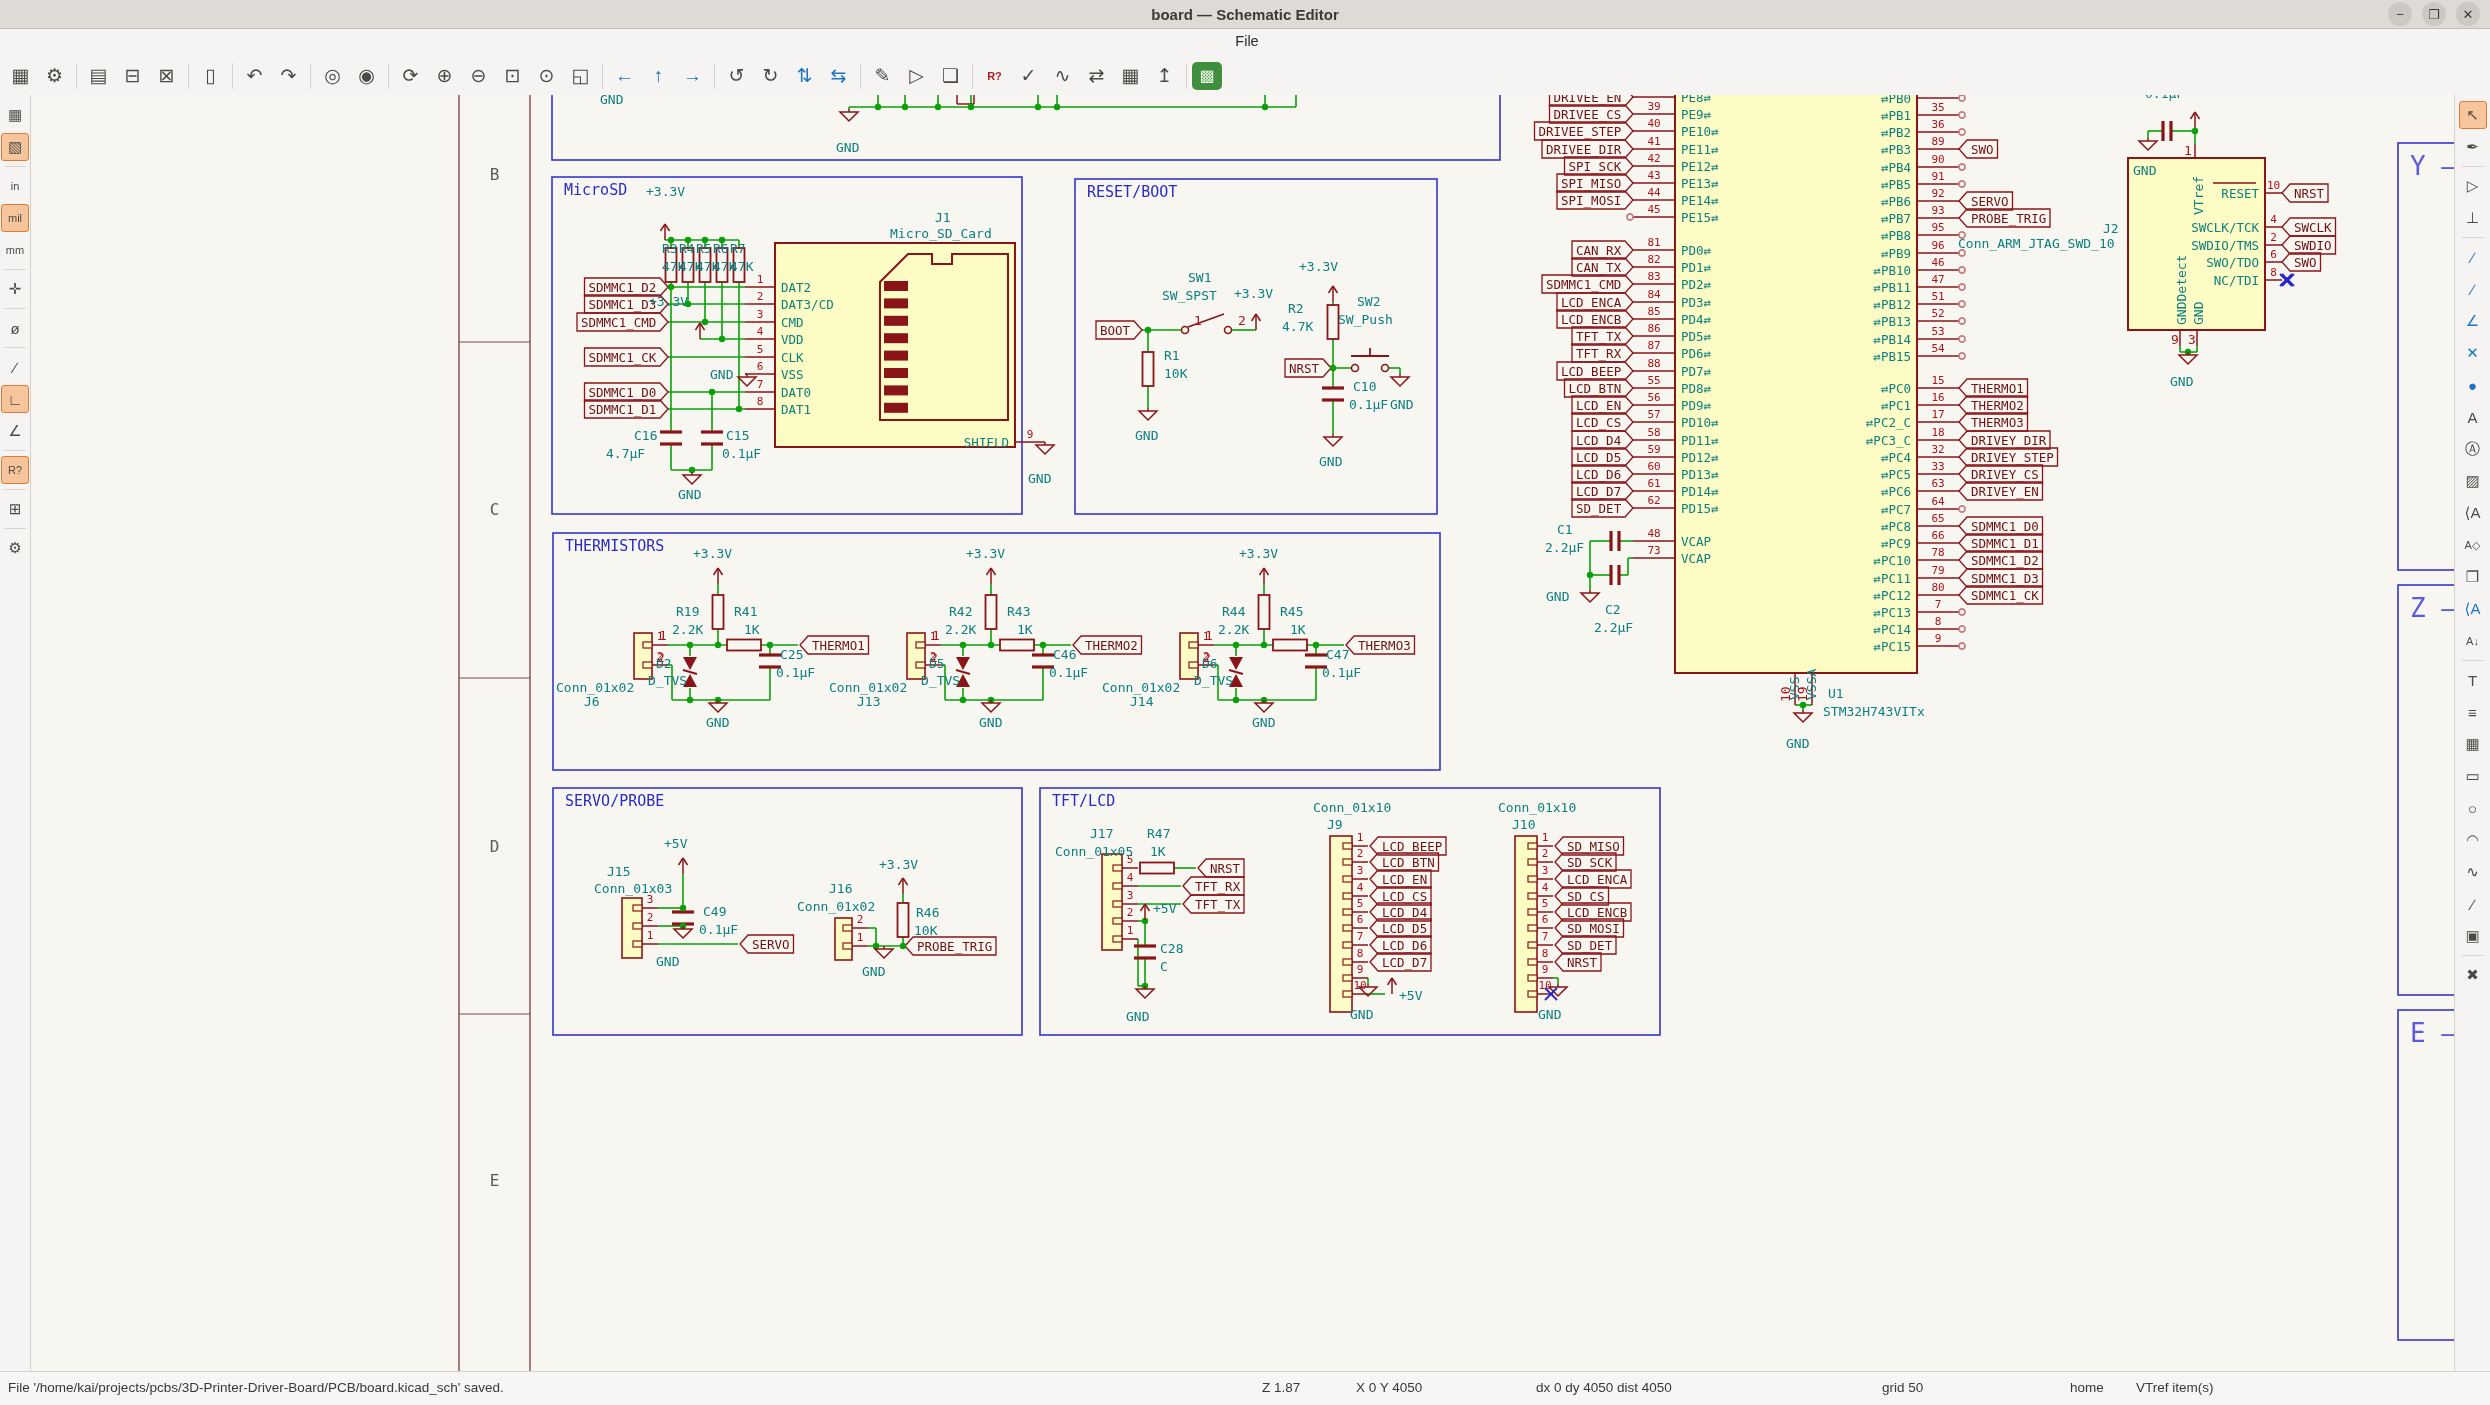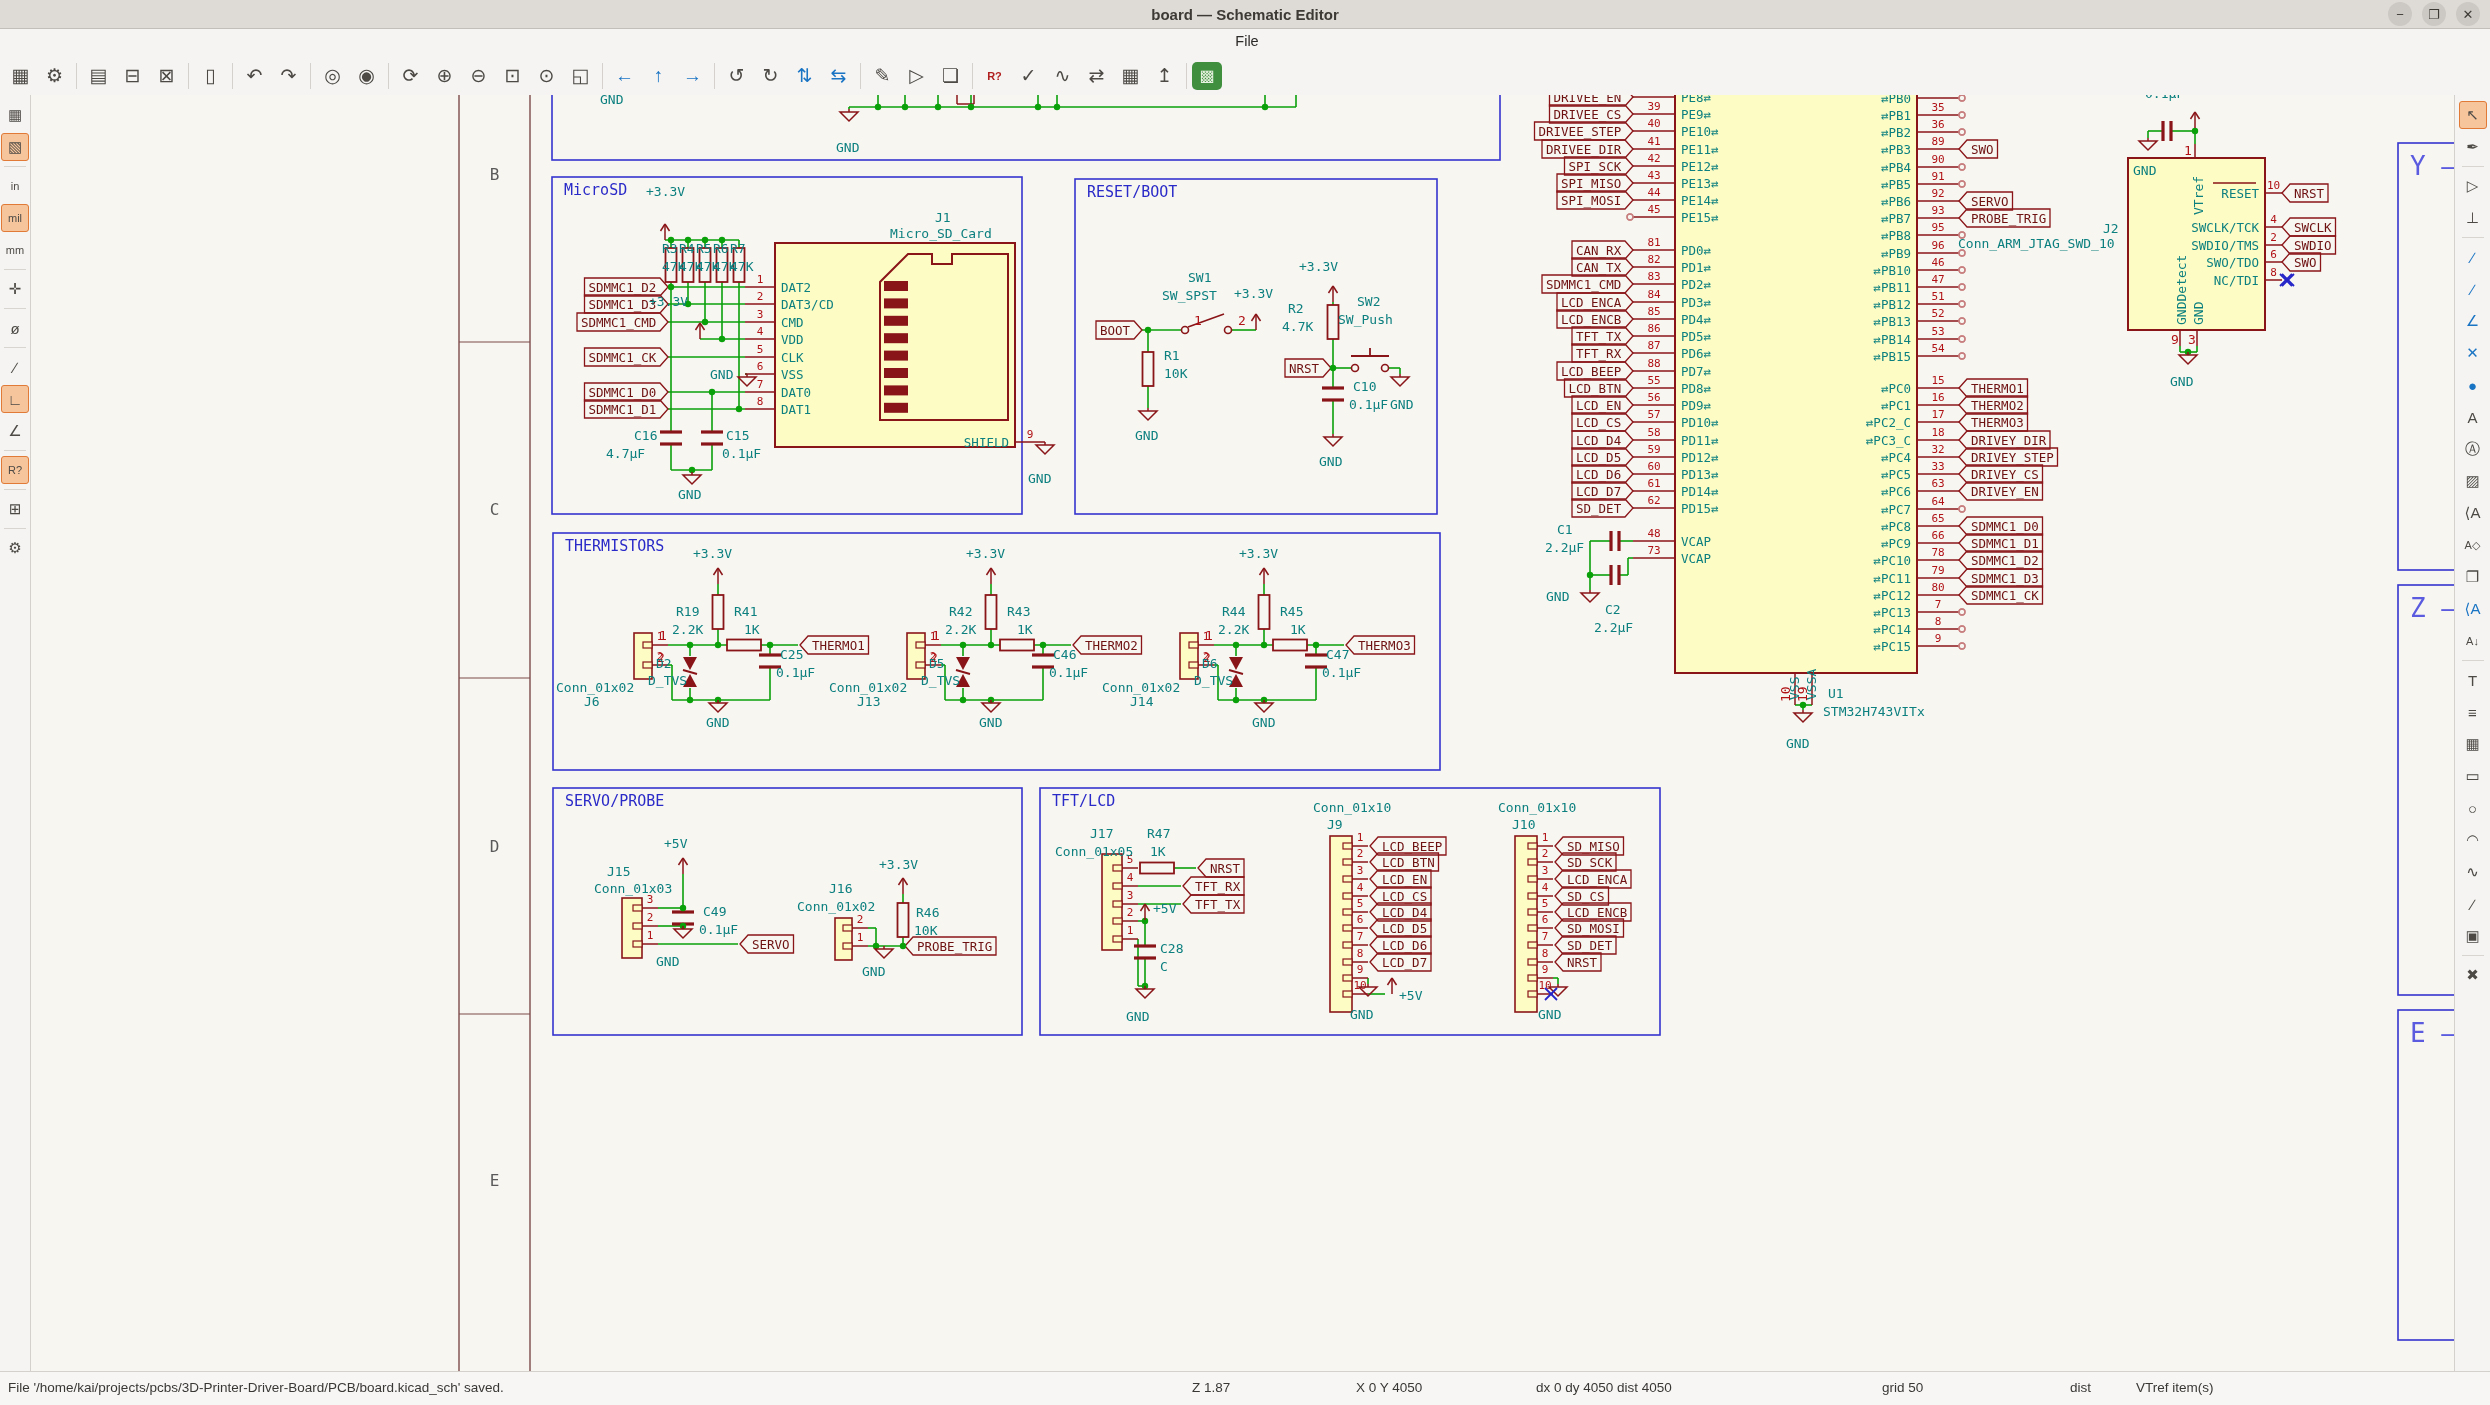--- a/index.html
+++ b/index.html
@@ -1467,21 +1467,21 @@
         <text x="2203" y="215" font-size="13" class="schemtxt-teal" transform="rotate(-90 2203 215)">VTref</text>
         <text x="2186" y="325" font-size="13" class="schemtxt-teal" transform="rotate(-90 2186 325)">GNDDetect</text>
         <text x="2203" y="325" font-size="13" class="schemtxt-teal" transform="rotate(-90 2203 325)">GND</text>
         <text x="2184" y="155" font-size="13" class="schemtxt-red">1</text>
         <text x="2171" y="344" font-size="13" class="schemtxt-red">9</text>
         <text x="2188" y="344" font-size="13" class="schemtxt-red">3</text>
       </svg>
 </div>
 <div class="statusbar">
   <span style="left:8px">File '/home/kai/projects/pcbs/3D-Printer-Driver-Board/PCB/board.kicad_sch' saved.</span>
-  <span style="left:1192px">Z 1.87</span>
+  <span style="left:1262px">Z 1.87</span>
   <span style="left:1356px">X 0 Y 4050</span>
   <span style="left:1536px">dx 0 dy 4050 dist 4050</span>
   <span style="left:1882px">grid 50</span>
-  <span style="left:2070px">dist</span>
+  <span style="left:2070px">home</span>
   <span style="left:2136px">VTref item(s)</span>
 </div>
 
 </div>
 
 </body></html>

